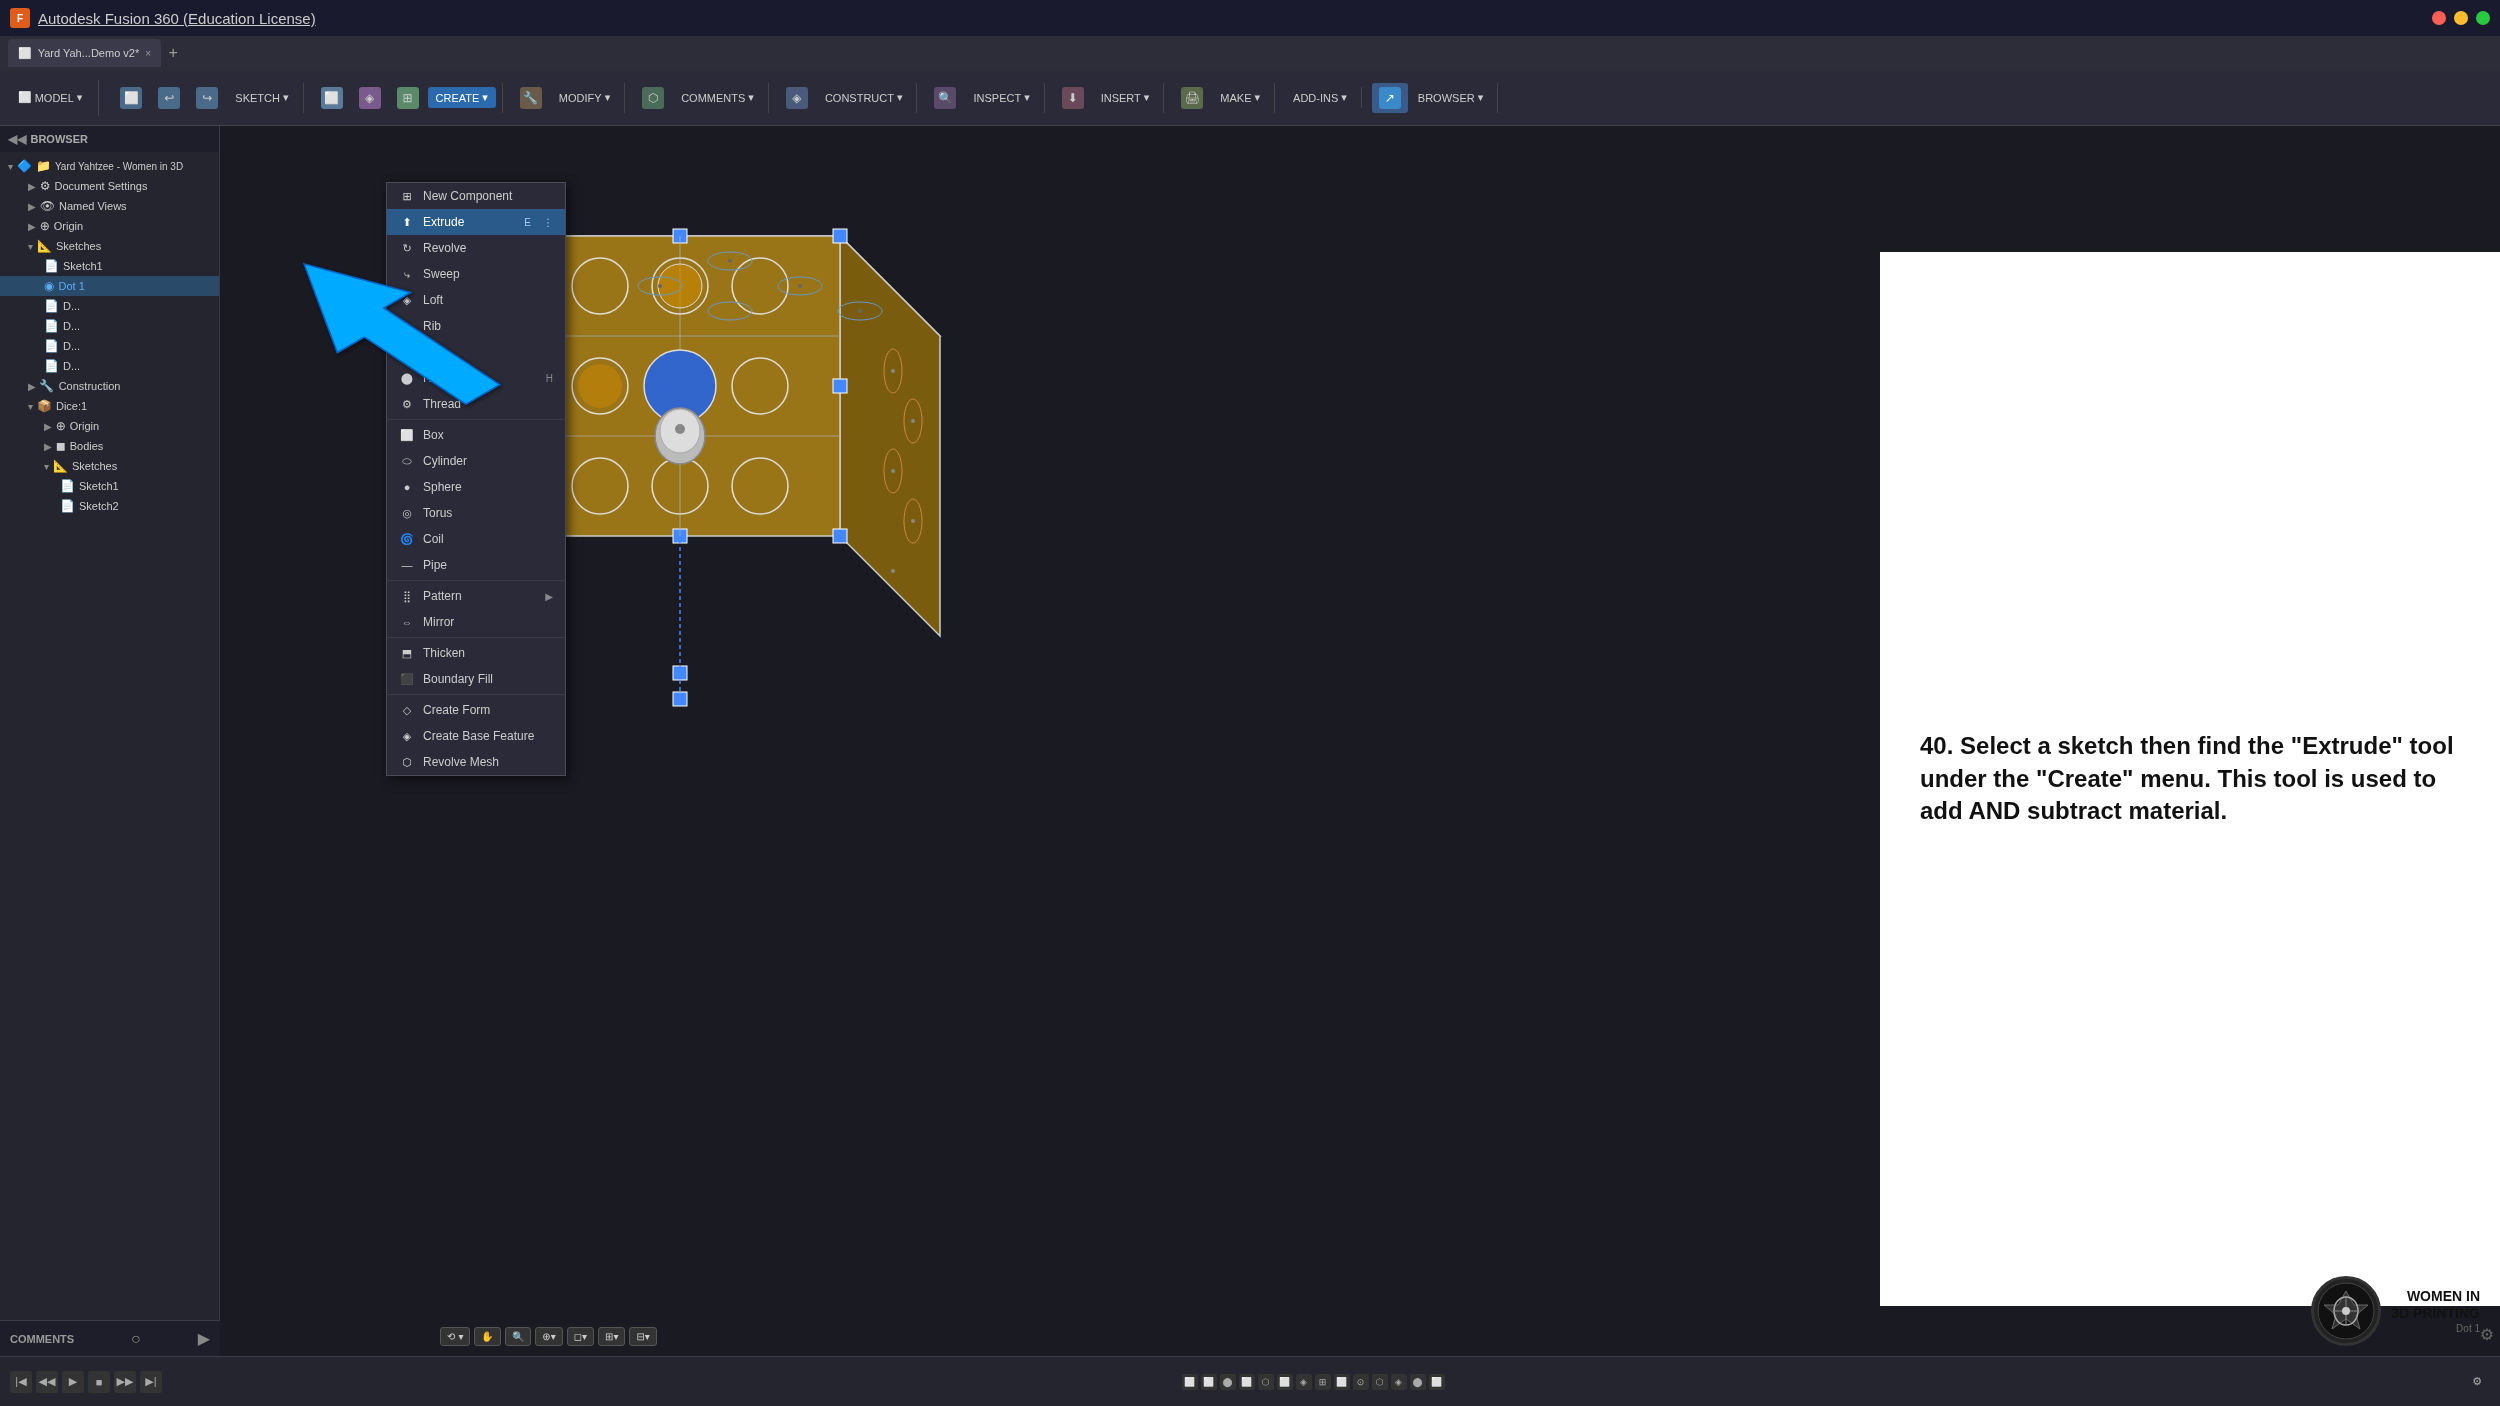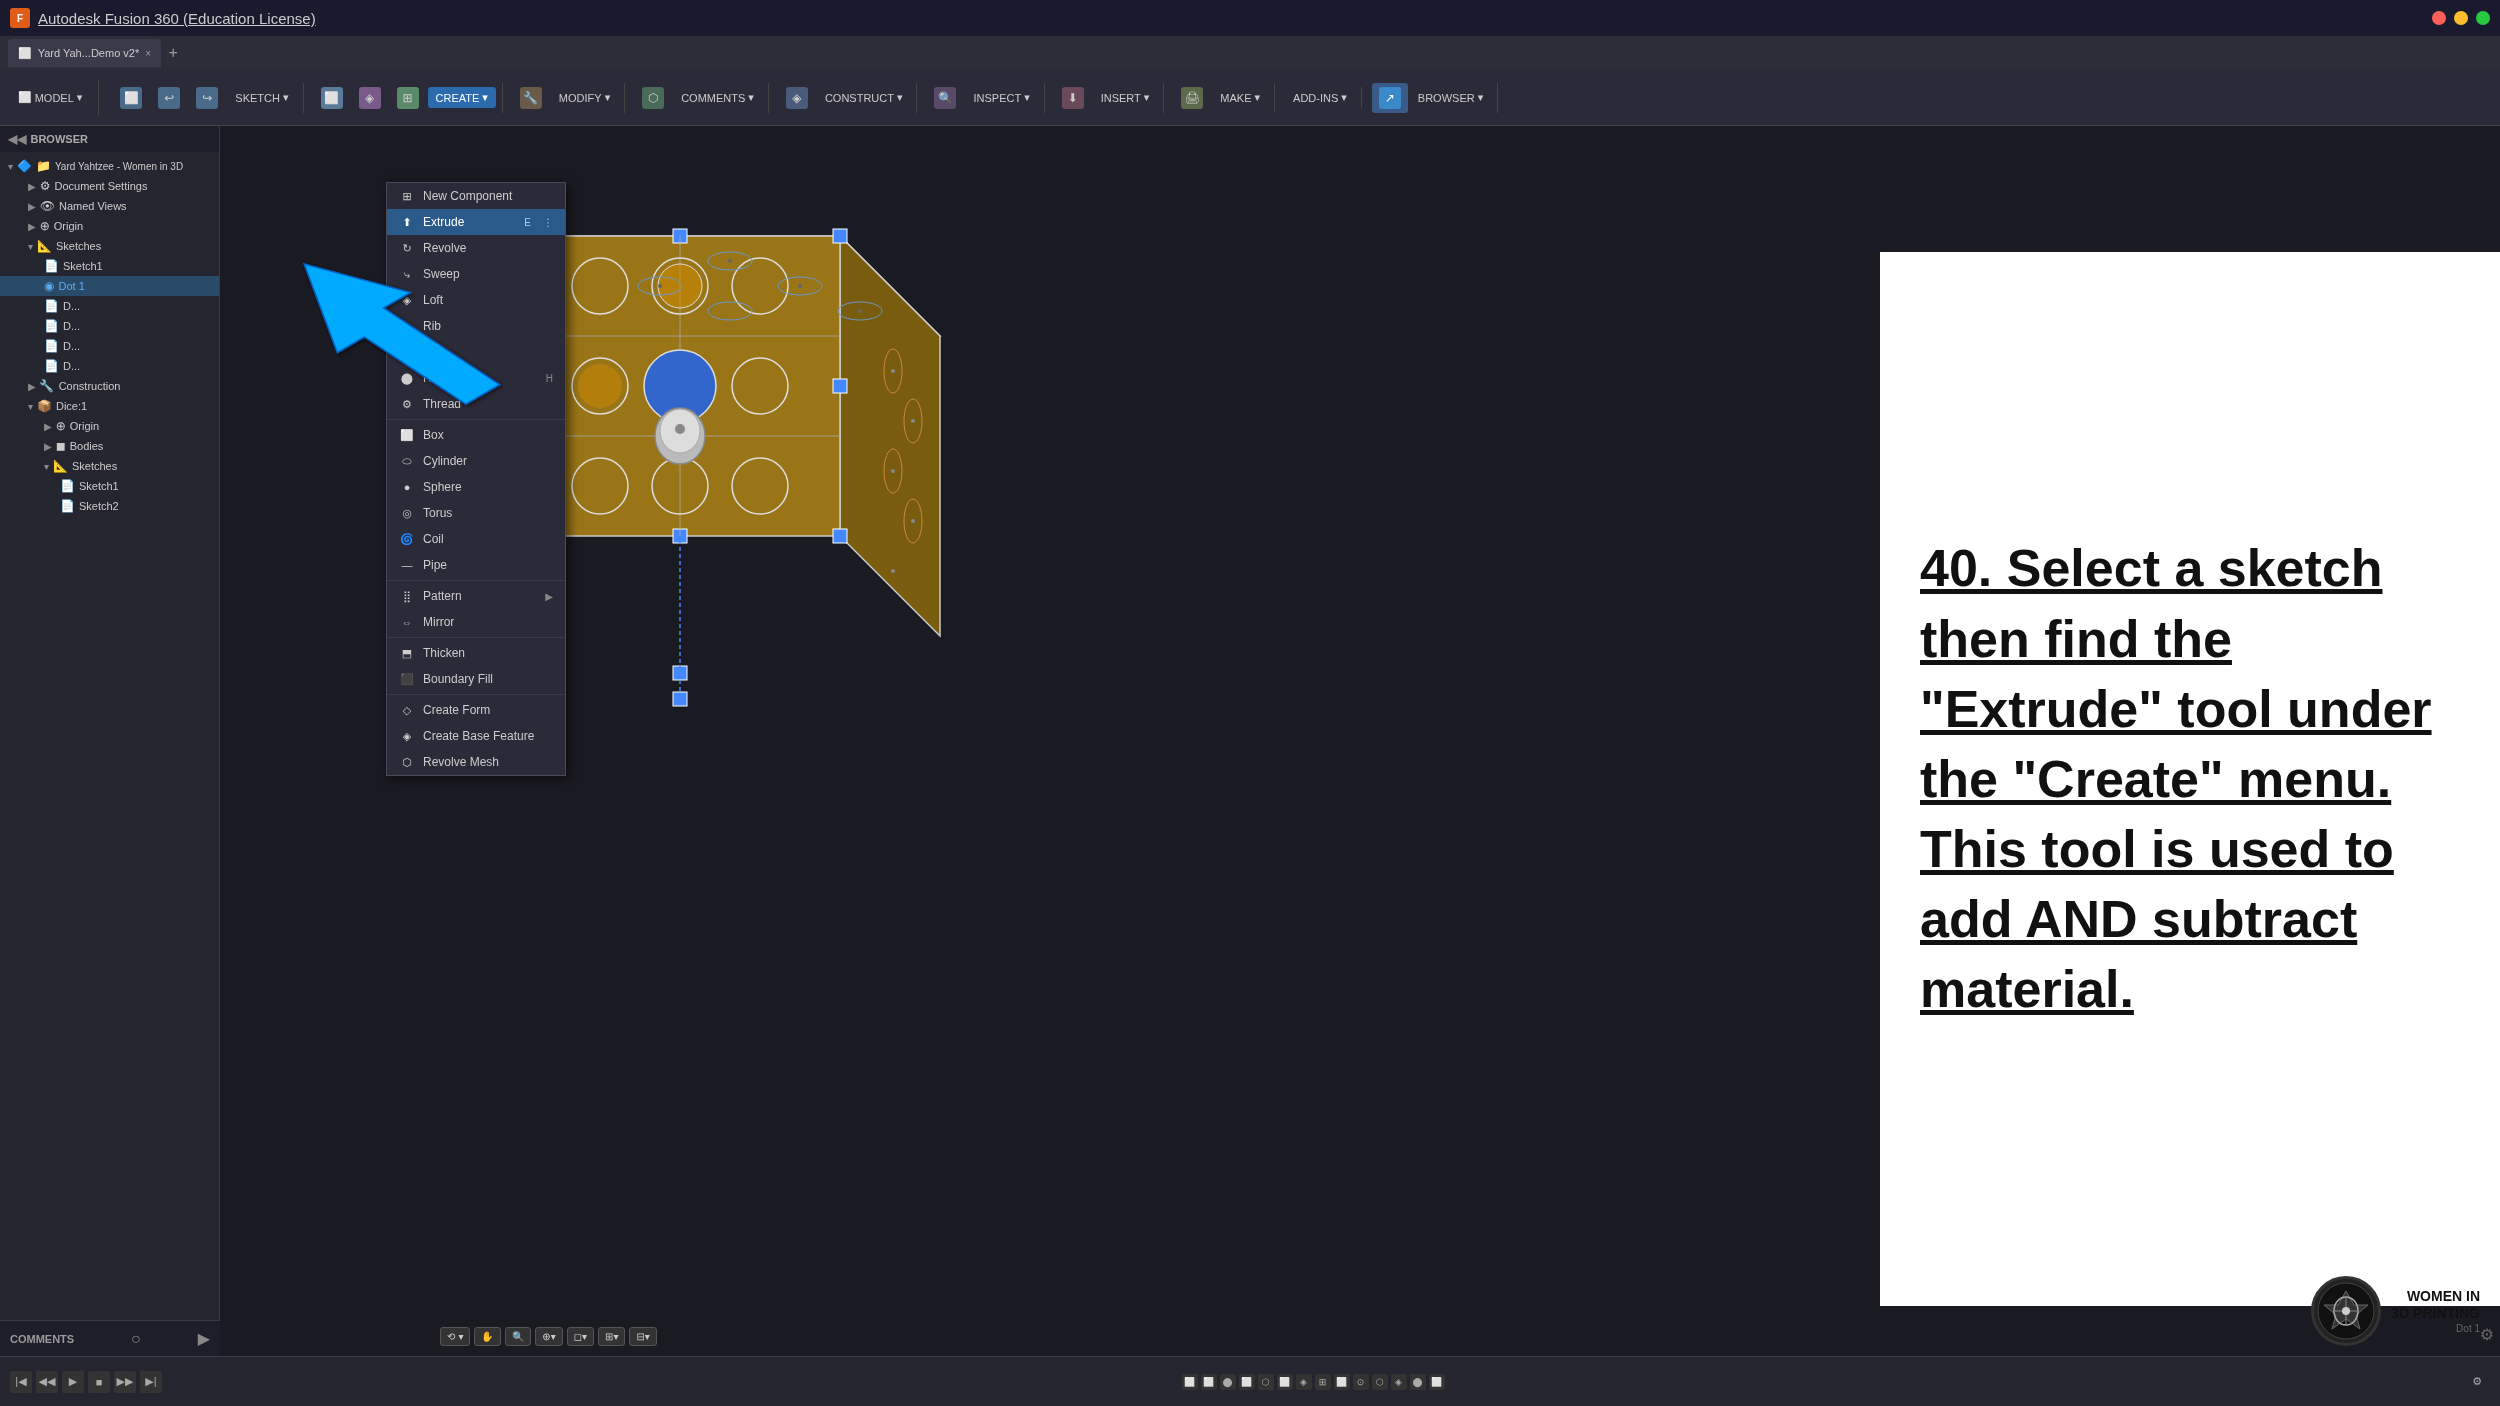--- a/index.html
+++ b/index.html
@@ -292,25 +292,24 @@
       right: 0;
       width: 620px;
       bottom: 50px;
       background: #ffffff;
       display: flex;
       align-items: center;
       justify-content: center;
       padding: 40px;
     }
     #instruction-text {
-      font-size: 52px;
+      font-size: 24px;
       font-weight: 900;
       color: #111;
       line-height: 1.35;
-      text-decoration: underline;
     }
 
     
     #bottom-toolbar {
       position: absolute;
       bottom: 0; left: 0; right: 0;
       height: 50px;
       background: #252530;
       border-top: 1px solid #3a3a4a;
       display: flex;

